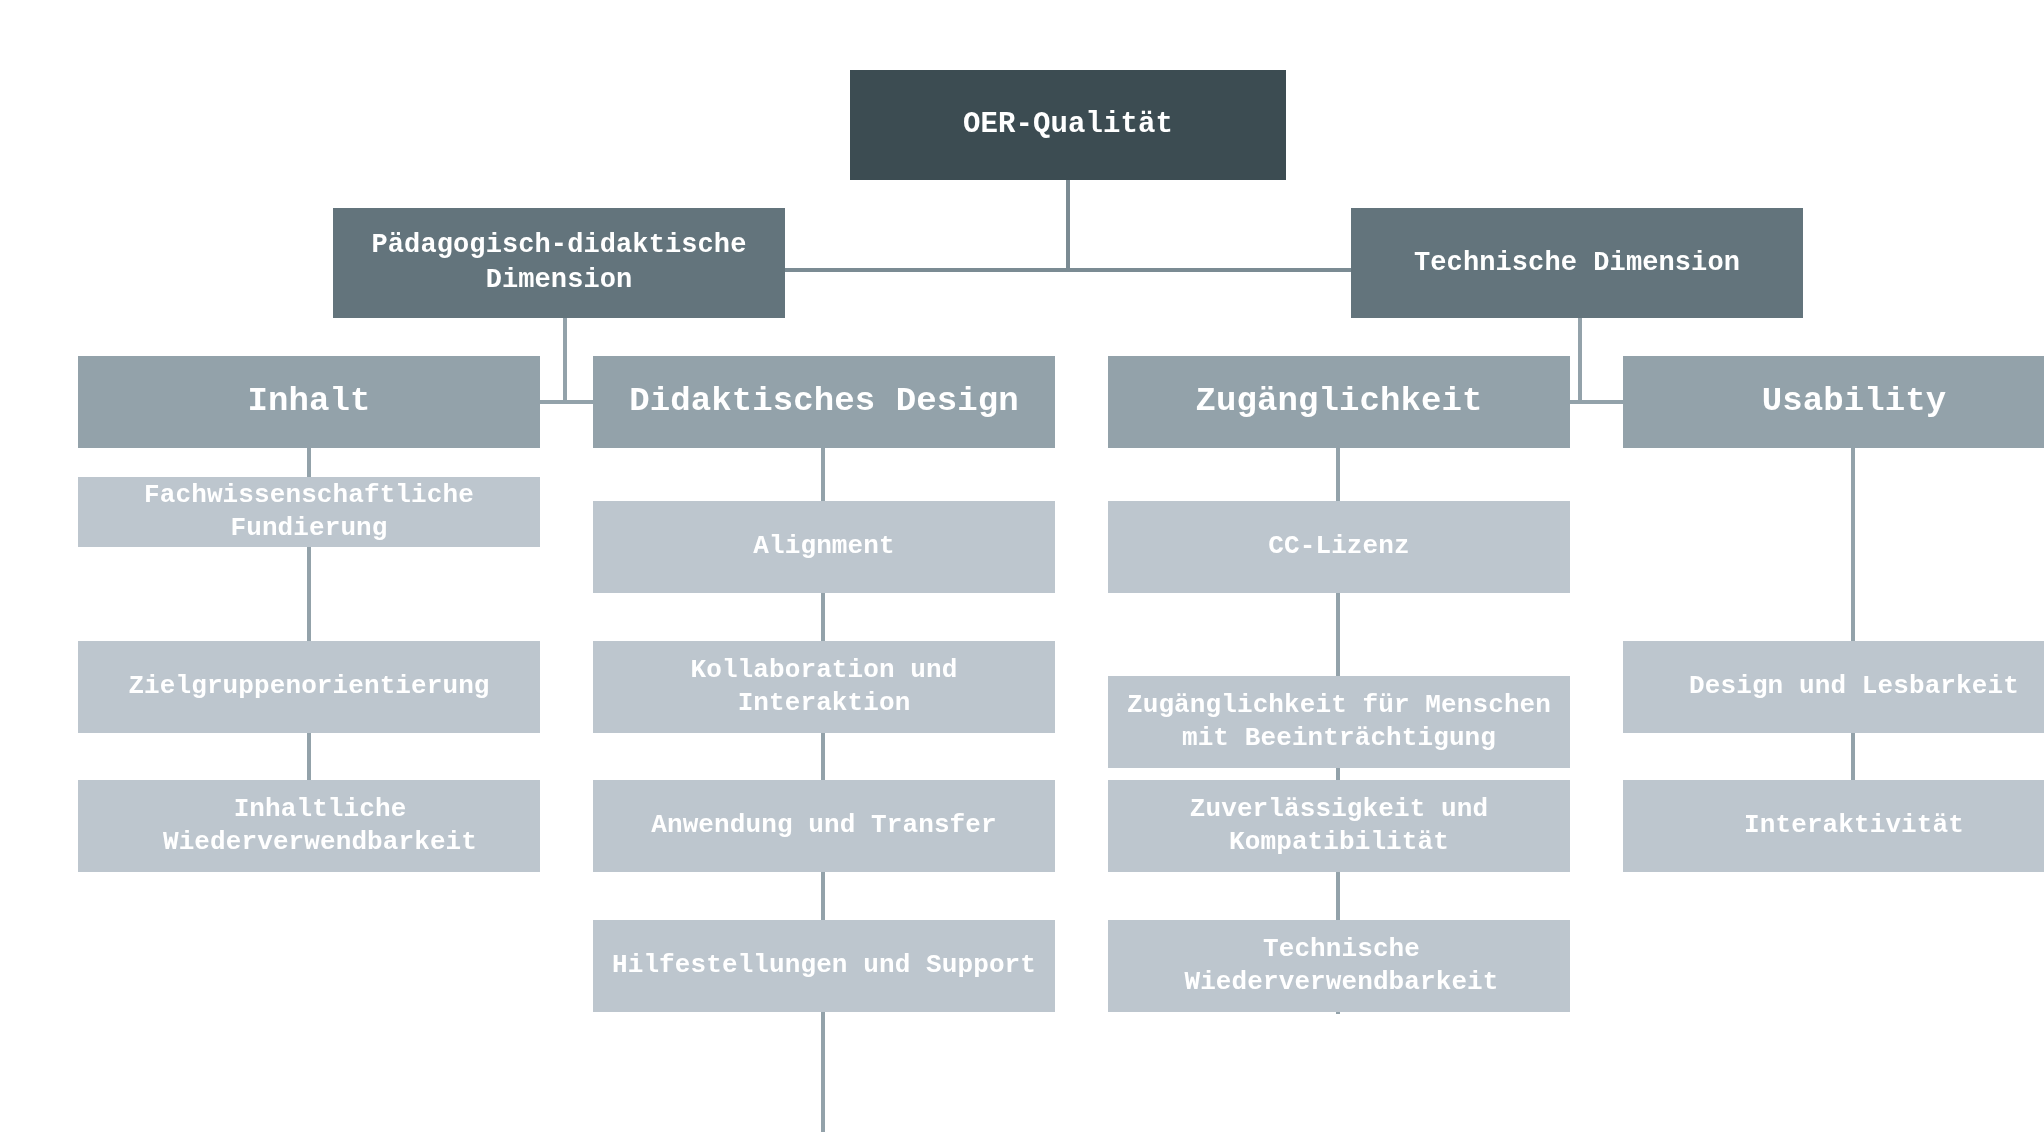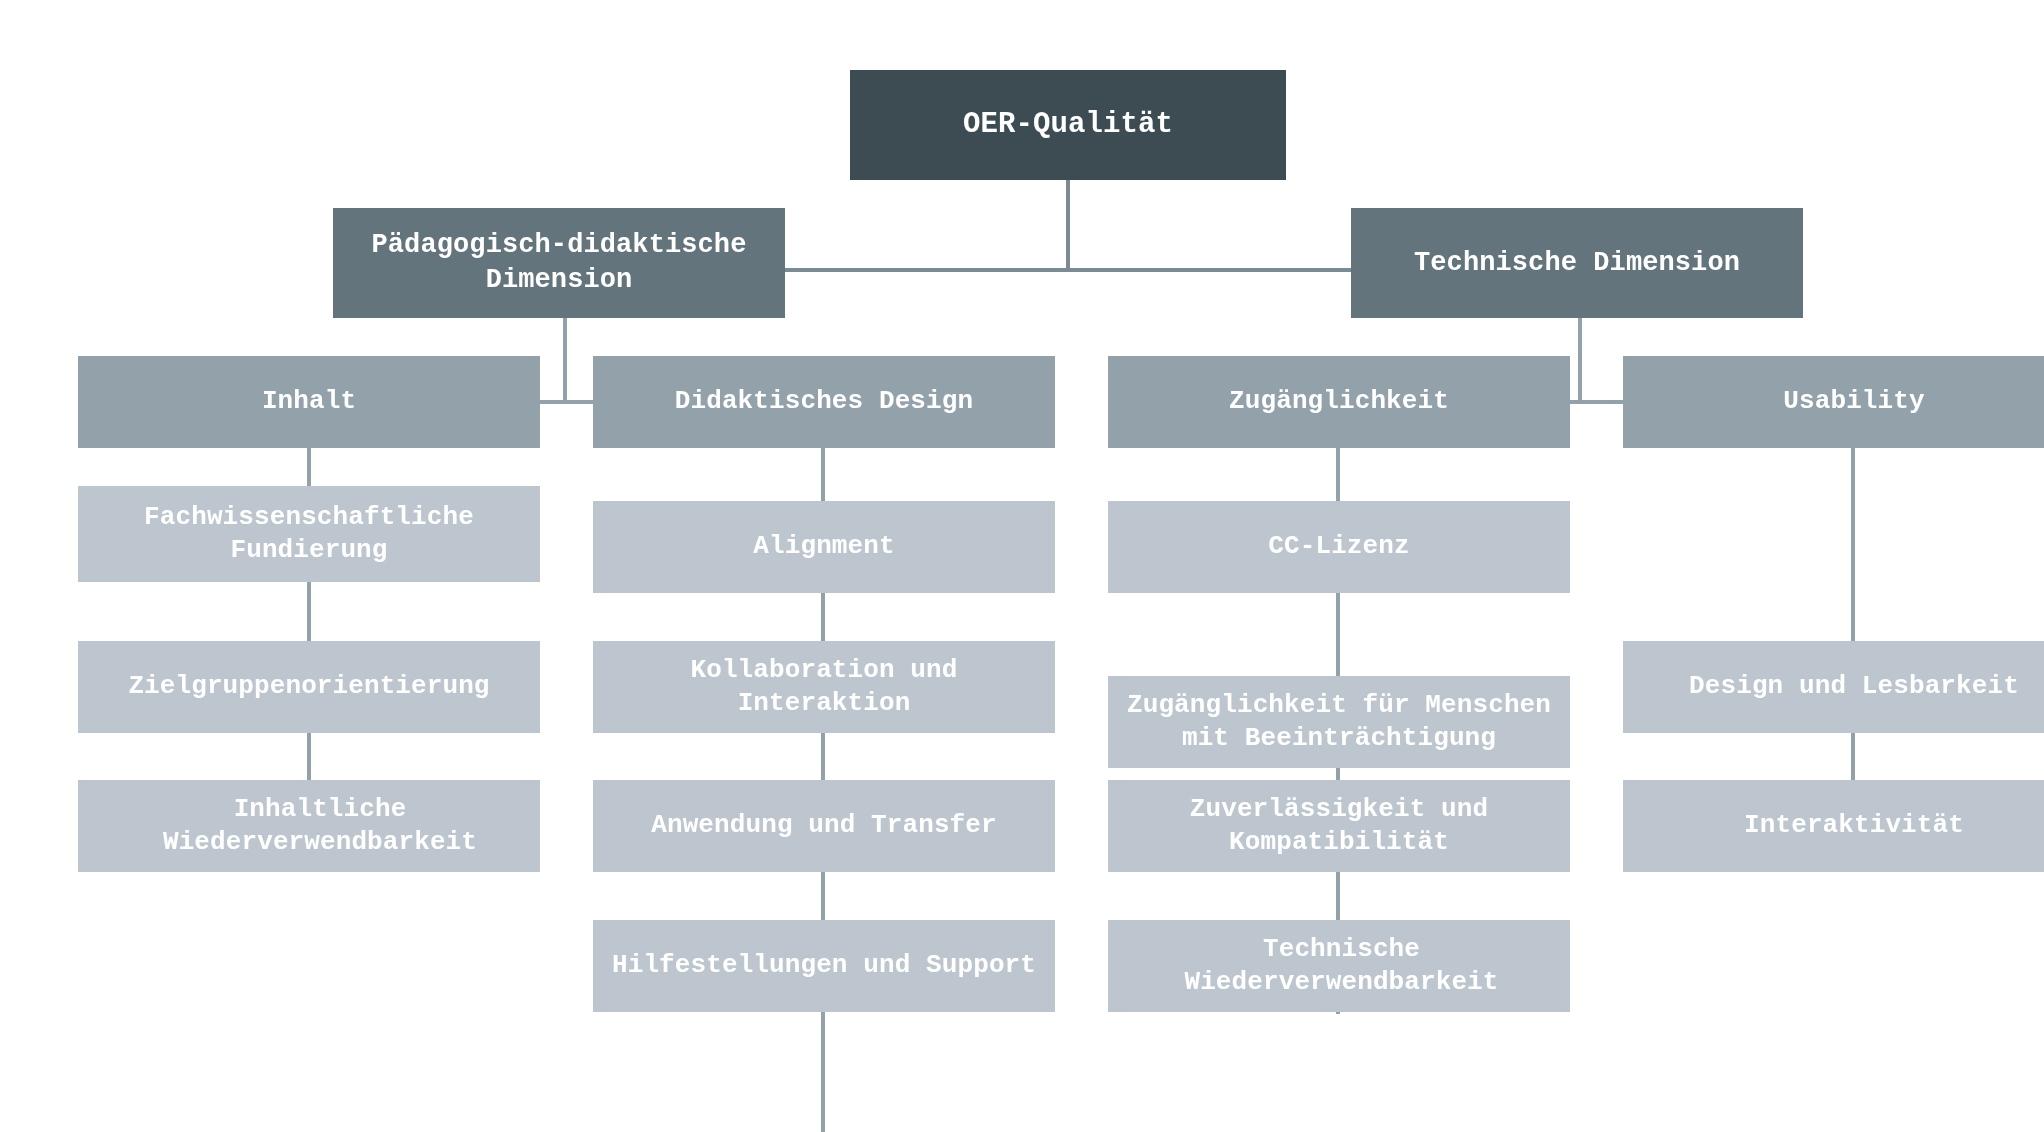--- a/index.html
+++ b/index.html
@@ -24,21 +24,21 @@
     justify-content: center;
     text-align: center;
     color: #ffffff;
     font-weight: bold;
     line-height: 1.28;
     padding: 4px 12px;
     z-index: 3;
   }
   .lvl1 { background: #3c4c52; font-size: 29px; letter-spacing: 0.1px; }
   .lvl2 { background: #63747c; font-size: 27px; letter-spacing: 0.1px; }
-  .lvl3 { background: #93a2aa; font-size: 26px; letter-spacing: 0.1px; }
+  .lvl3 { background: #93a2aa; font-size: 34px; letter-spacing: 0.1px; }
   .lvl4 { background: #bdc6ce; font-size: 26px; letter-spacing: 0.1px; }
   .conn {
     position: absolute;
     background: #93a2aa;
     z-index: 1;
   }
   .conn.dark { background: #7b8b93; }
 </style>
 </head>
 <body>
@@ -66,21 +66,21 @@
   <div class="node lvl1" style="left:802px; top:22px; width:436px; height:110px;">OER-Qualität</div>
 
   <div class="node lvl2" style="left:285px; top:160px; width:452px; height:110px;">Pädagogisch-didaktische Dimension</div>
   <div class="node lvl2" style="left:1303px; top:160px; width:452px; height:110px;">Technische Dimension</div>
 
   <div class="node lvl3" style="left:30px; top:308px; width:462px; height:92px;">Inhalt</div>
   <div class="node lvl3" style="left:545px; top:308px; width:462px; height:92px;">Didaktisches Design</div>
   <div class="node lvl3" style="left:1060px; top:308px; width:462px; height:92px;">Zugänglichkeit</div>
   <div class="node lvl3" style="left:1575px; top:308px; width:462px; height:92px;">Usability</div>
 
-  <div class="node lvl4" style="left:30px; top:438px; width:462px; height:96px;">Fachwissenschaftliche Fundierung</div>
+  <div class="node lvl4" style="left:30px; top:429px; width:462px; height:70px;">Fachwissenschaftliche Fundierung</div>
   <div class="node lvl4" style="left:30px; top:593px; width:462px; height:92px;">Zielgruppenorientierung</div>
   <div class="node lvl4" style="left:30px; top:732px; width:462px; height:92px;padding-left:34px;">Inhaltliche Wiederverwendbarkeit</div>
 
   <div class="node lvl4" style="left:545px; top:453px; width:462px; height:92px;">Alignment</div>
   <div class="node lvl4" style="left:545px; top:593px; width:462px; height:92px;">Kollaboration und Interaktion</div>
   <div class="node lvl4" style="left:545px; top:732px; width:462px; height:92px;">Anwendung und Transfer</div>
   <div class="node lvl4" style="left:545px; top:872px; width:462px; height:92px;">Hilfestellungen und Support</div>
 
   <div class="node lvl4" style="left:1060px; top:453px; width:462px; height:92px;">CC-Lizenz</div>
   <div class="node lvl4" style="left:1060px; top:628px; width:462px; height:92px;">Zugänglichkeit für Menschen mit Beeinträchtigung</div>

